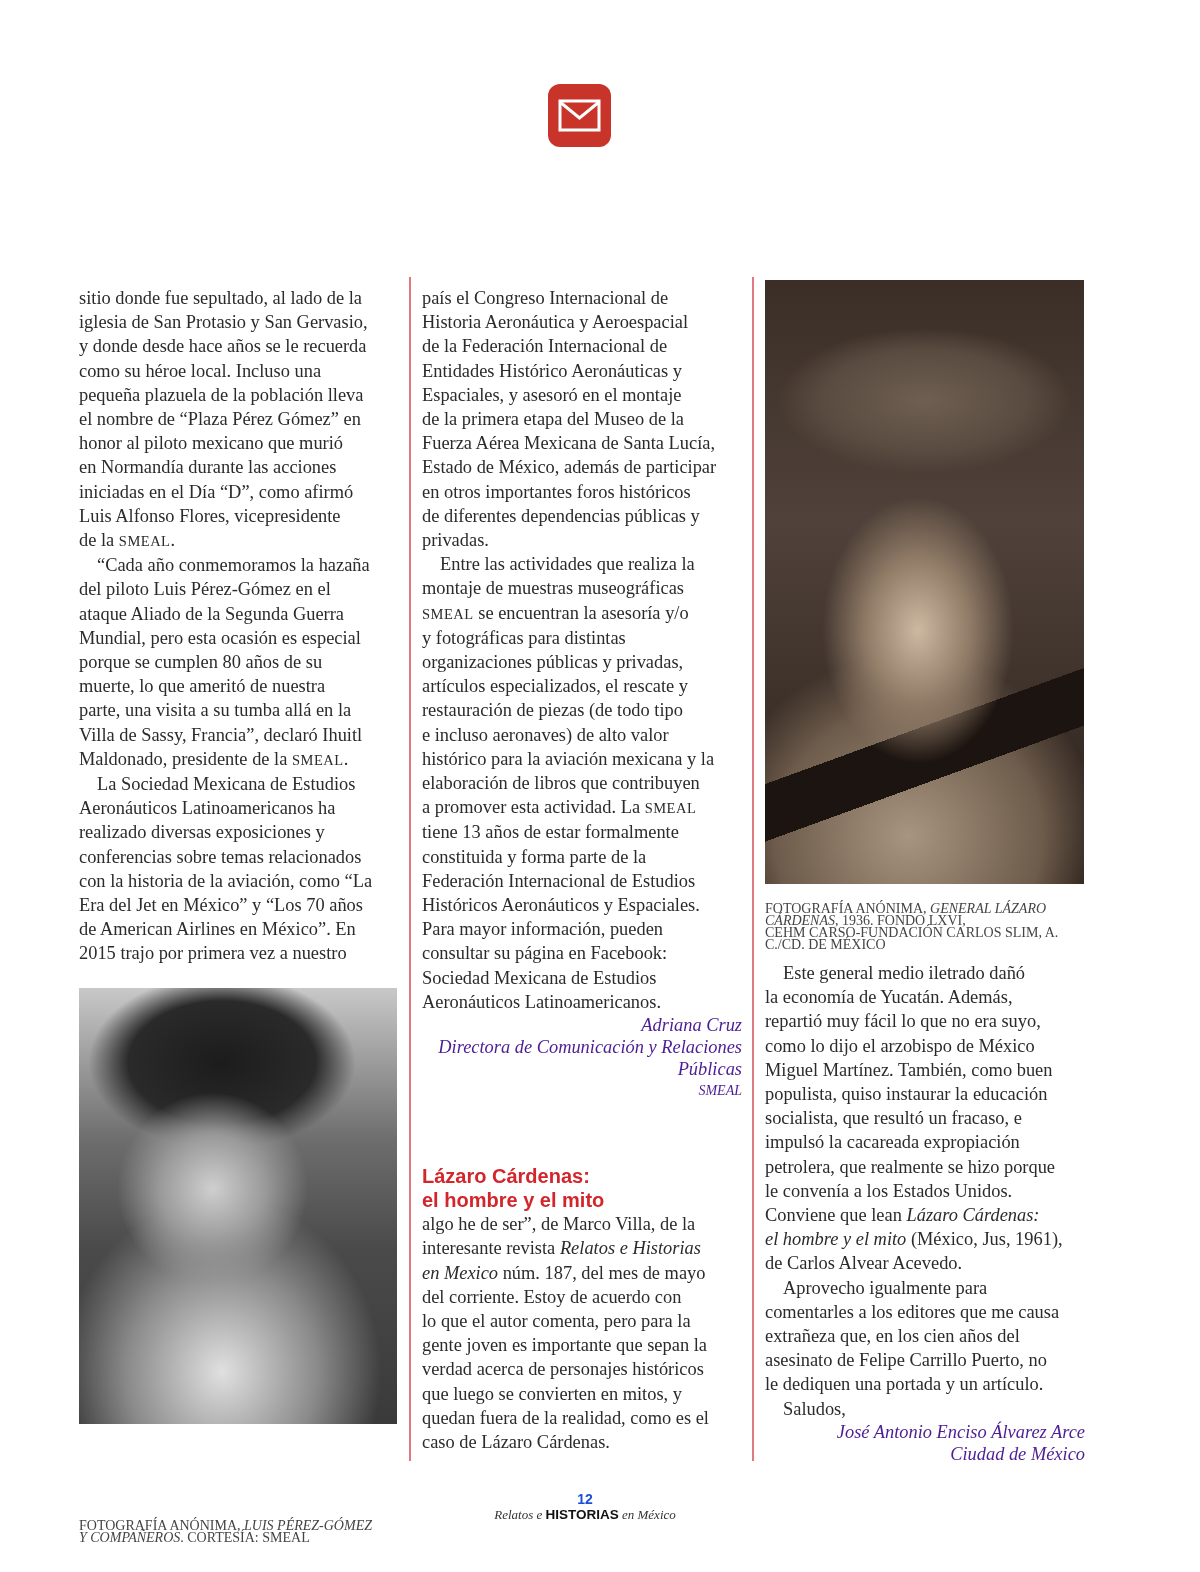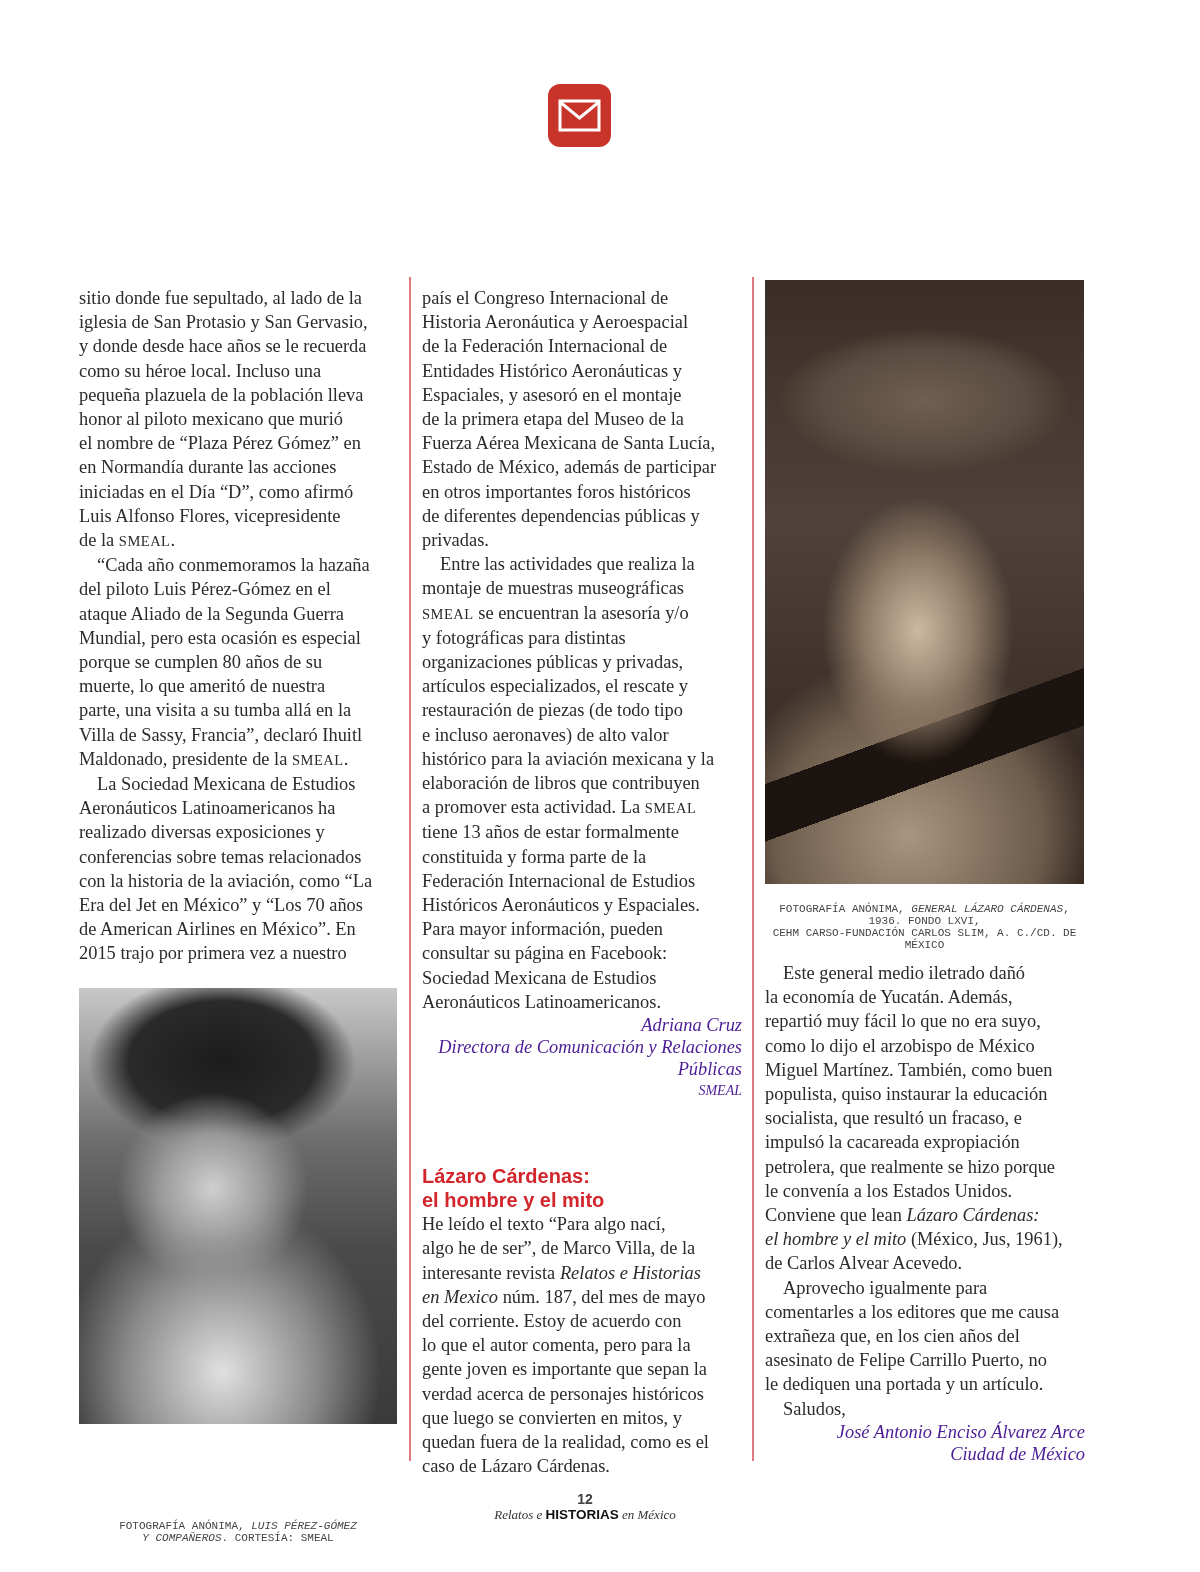--- a/index.html
+++ b/index.html
@@ -17,26 +17,26 @@
     .vline { position: absolute; width: 2px; background: #de7a80; }
     .vline1 { left: 409px; top: 277px; height: 1184px; }
     .vline2 { left: 752px; top: 277px; height: 1184px; }
     .sig { text-align: right; font-style: italic; color: #4c1d95; }
     .sig .line { display: block; }
     .sig-small { font-size: 14px; }
     .heading { font-family: "Liberation Sans", sans-serif; font-weight: bold; color: #d3262c; font-size: 20px; line-height: 24px; }
     .photo { position: absolute; overflow: hidden; }
     .photo1 { left: 79px; top: 988px; width: 318px; height: 436px; background: radial-gradient(ellipse 30% 22% at 42% 46%, #cfcfcf 0%, #9a9a9a 55%, transparent 100%), radial-gradient(ellipse 42% 20% at 45% 17%, #1c1c1c 0%, #2a2a2a 70%, transparent 100%), radial-gradient(ellipse 50% 40% at 45% 88%, #e0e0e0 0%, #8a8a8a 60%, transparent 100%), linear-gradient(180deg, #c8c8c8 0%, #6d6d6d 35%, #4a4a4a 60%, #3a3a3a 100%); }
     .photo2 { left: 765px; top: 280px; width: 319px; height: 604px; background: radial-gradient(ellipse 30% 22% at 48% 58%, #cdb9a2 0%, #8f7a66 55%, transparent 100%), radial-gradient(ellipse 46% 12% at 50% 20%, #6f5f52 0%, #5a4b40 70%, transparent 100%), linear-gradient(160deg, transparent 70%, #1c1410 70%, #1c1410 78%, transparent 78%), radial-gradient(ellipse 60% 30% at 45% 92%, #a89580 0%, #6d5b4b 70%, transparent 100%), linear-gradient(180deg, #3a2e26 0%, #50423a 40%, #2a201a 100%); }
-    .caption { position: absolute; font-family: Liberation Mono, monospace; font-size: 11px; line-height: 12px; color: #444; text-align: center; text-transform: uppercase; }
+    .caption { position: absolute; font-family: Liberation Serif, serif; font-size: 14px; line-height: 12px; color: #444; text-align: left; text-transform: uppercase; }
     .caption i { font-style: italic; }
     .caption1 { left: 79px; top: 1520px; width: 318px; }
     .caption2 { left: 765px; top: 903px; width: 319px; }
     .footer { position: absolute; left: 470px; top: 1491px; width: 230px; text-align: center; }
-    .page-num { font-family: "Liberation Sans", sans-serif; font-weight: bold; font-size: 14px; color: #404040; line-height: 16px; }
+    .page-num { font-family: "Liberation Sans", sans-serif; font-weight: bold; font-size: 14px; color: #1d4ed8; line-height: 16px; }
     .mag-name { font-size: 13px; line-height: 16px; color: #333; }
     .mag-name .it { font-family: "Liberation Serif", serif; font-style: italic; text-align: right; }
     .mag-name .bold { font-family: Liberation Sans, sans-serif; font-weight: bold; font-size: 13.5px; color: #111; }
   </style>
 </head>
 <body>
 
 <div class="mail-icon">
   <svg width="43" height="33" viewBox="0 0 43 33">
     <rect x="2" y="2" width="39" height="29" fill="none" stroke="#ffffff" stroke-width="3"></rect>
@@ -47,22 +47,22 @@
 <div class="vline vline1"></div>
 <div class="vline vline2"></div>
 
 <div class="col col1">
   <p>
     <span class="line">sitio donde fue sepultado, al lado de la</span>
     <span class="line">iglesia de San Protasio y San Gervasio,</span>
     <span class="line">y donde desde hace años se le recuerda</span>
     <span class="line">como su héroe local. Incluso una</span>
     <span class="line">pequeña plazuela de la población lleva</span>
+    <span class="line">el nombre de “Plaza Pérez Gómez” en</span>
     <span class="line">honor al piloto mexicano que murió</span>
-    <span class="line">el nombre de “Plaza Pérez Gómez” en</span>
     <span class="line">en Normandía durante las acciones</span>
     <span class="line">iniciadas en el Día “D”, como afirmó</span>
     <span class="line">Luis Alfonso Flores, vicepresidente</span>
     <span class="line"><span>de la </span><span class="sc">SMEAL</span><span>.</span></span>
   </p>
   <p>
     <span class="line indent">“Cada año conmemoramos la hazaña</span>
     <span class="line">del piloto Luis Pérez-Gómez en el</span>
     <span class="line">ataque Aliado de la Segunda Guerra</span>
     <span class="line">Mundial, pero esta ocasión es especial</span>
@@ -130,21 +130,20 @@
     <span class="line">Directora de Comunicación y Relaciones</span>
     <span class="line">Públicas</span>
     <span class="line sig-small">SMEAL</span>
   </div>
   <div style="height:62px;"></div>
   <div class="heading">
     <span class="line">Lázaro Cárdenas:</span>
     <span class="line">el hombre y el mito</span>
   </div>
   <p>
-    <span class="line">He leído el texto “Para algo nací,</span>
     <span class="line">algo he de ser”, de Marco Villa, de la</span>
     <span class="line"><span>interesante revista </span><i>Relatos e Historias</i></span>
     <span class="line"><i>en Mexico</i><span> núm. 187, del mes de mayo</span></span>
     <span class="line">del corriente. Estoy de acuerdo con</span>
     <span class="line">lo que el autor comenta, pero para la</span>
     <span class="line">gente joven es importante que sepan la</span>
     <span class="line">verdad acerca de personajes históricos</span>
     <span class="line">que luego se convierten en mitos, y</span>
     <span class="line">quedan fuera de la realidad, como es el</span>
     <span class="line">caso de Lázaro Cárdenas.</span>

